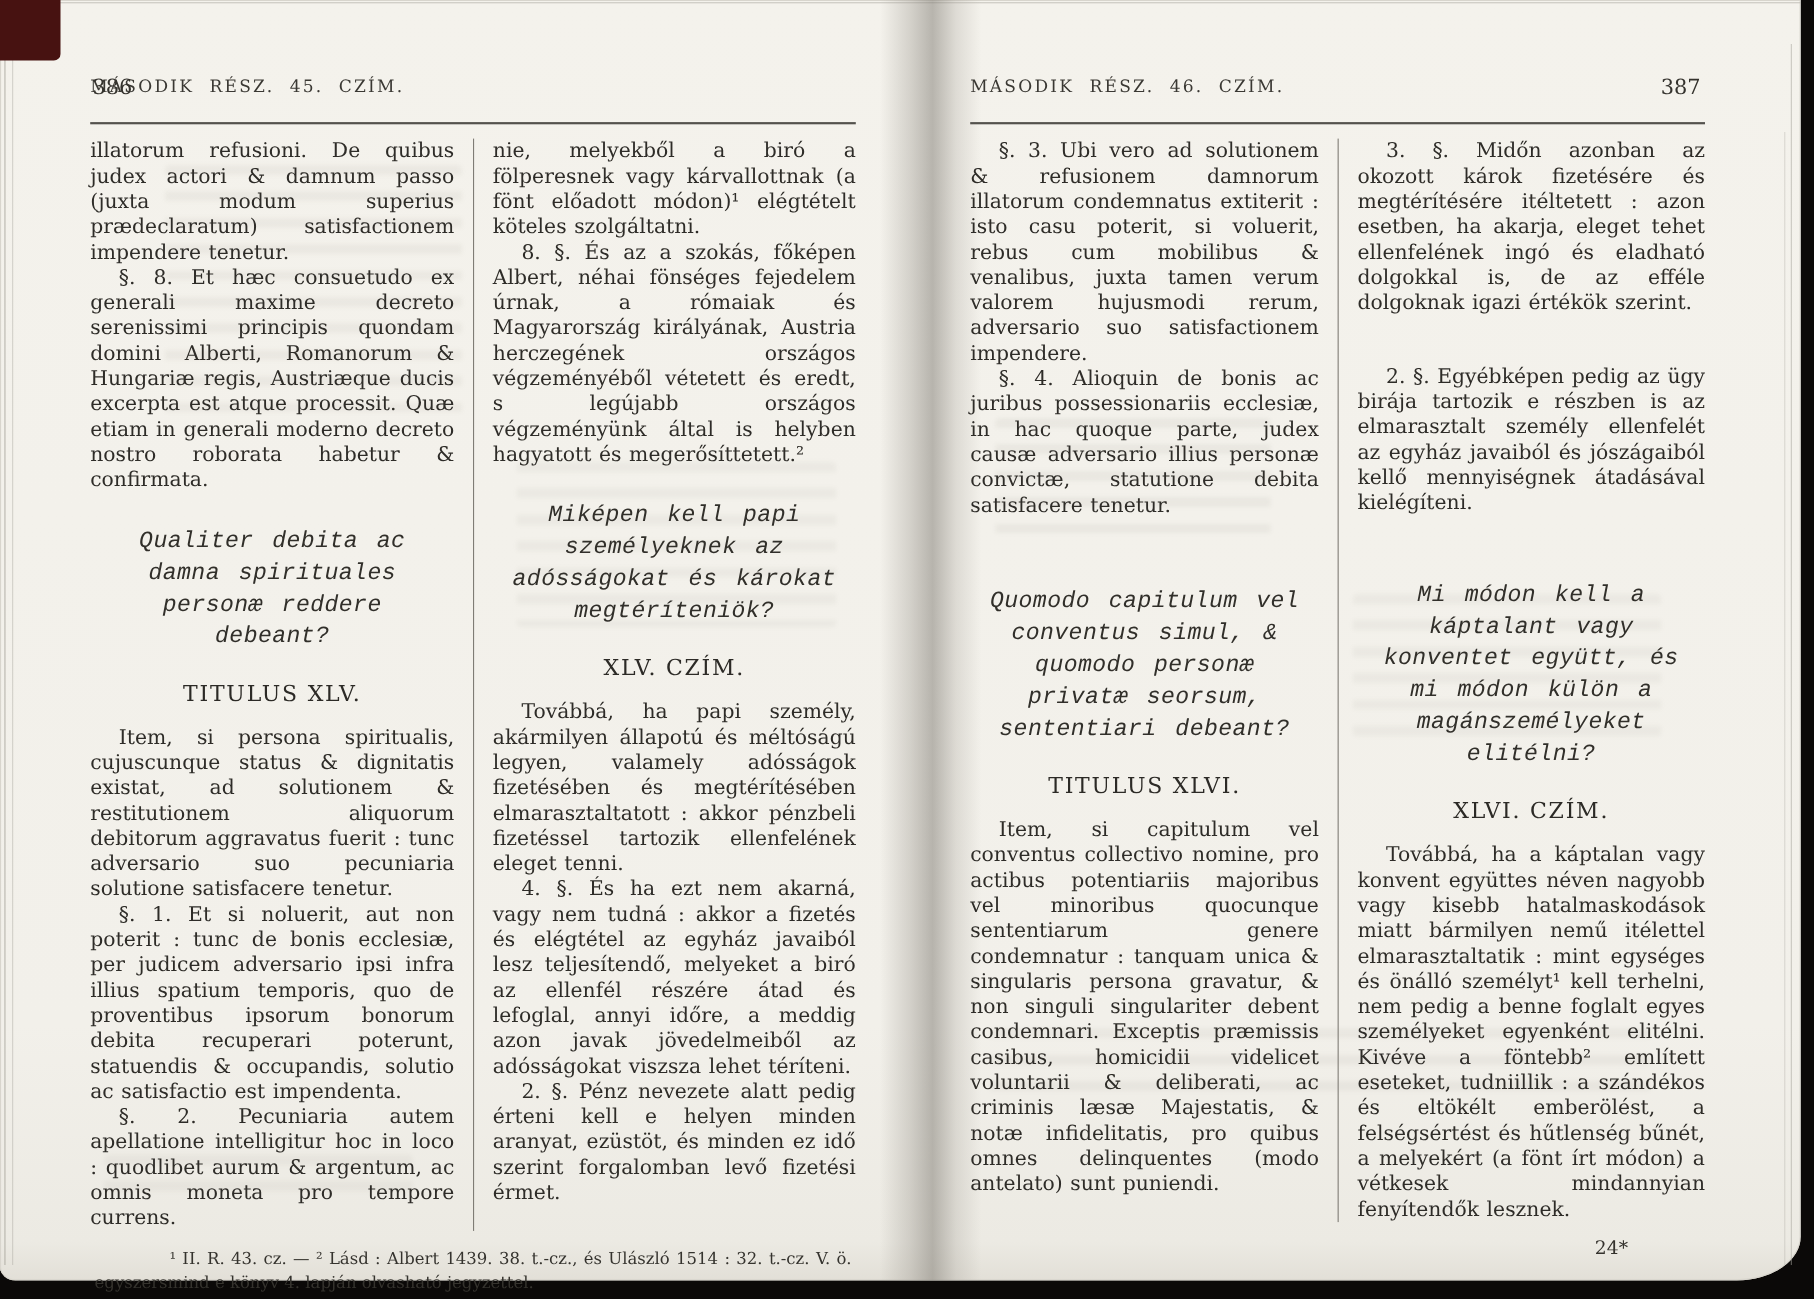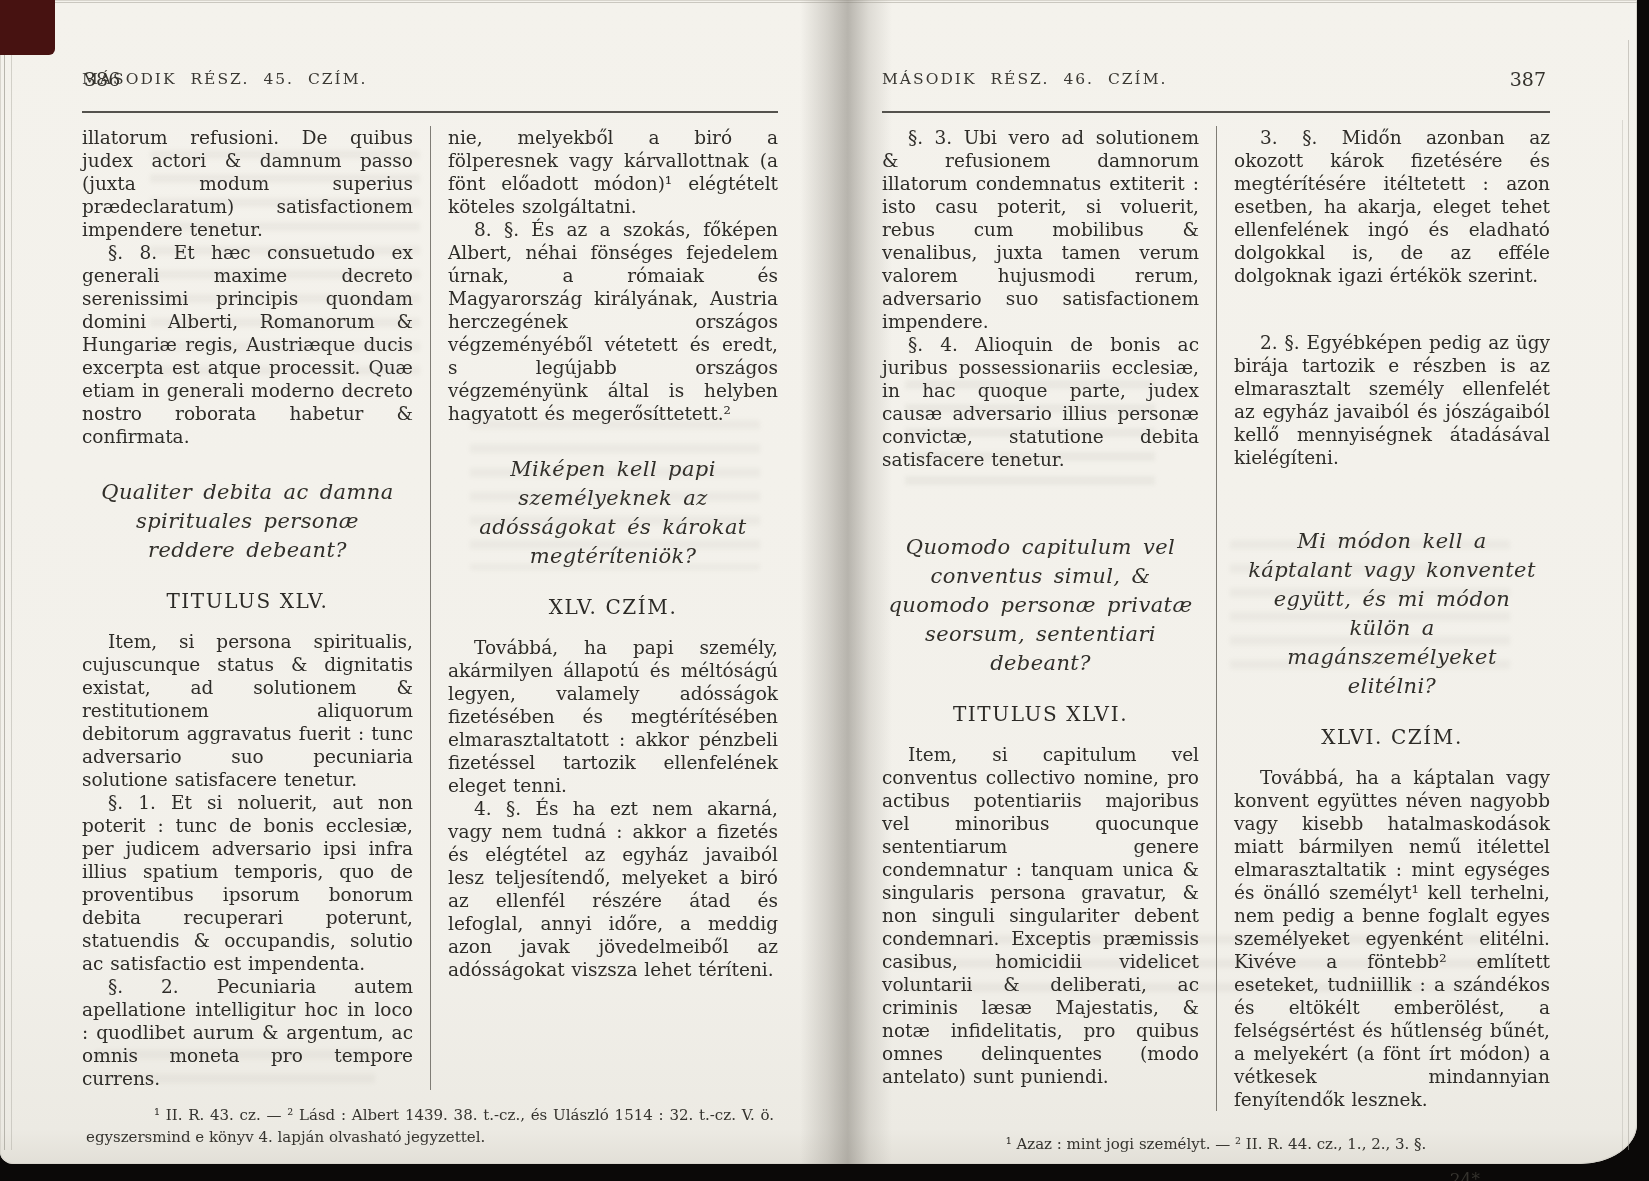--- a/index.html
+++ b/index.html
@@ -63,21 +63,21 @@
   .col-b{padding-left:17px;border-left:1px solid #7f7c75;}
   .para{
     margin:0;text-align:justify;text-indent:26px;
     font-size:18.5px;line-height:23px;
     word-spacing:1px;
   }
   .no-indent{text-indent:0;}
   .chapter-question{
     margin:30px 6px 0;font-weight:normal;font-style:italic;
     text-align:center;font-size:21px;line-height:29px;
-    letter-spacing:.4px;word-spacing:4px;color:#312f2a;
+    letter-spacing:.4px;word-spacing:4px;color:#312f2a;font-family:Liberation Mono, monospace;
   }
   .mt-lg{margin-top:62px;}
   .mt-xl{margin-top:58px;}
   .gap-top{margin-top:44px;}
   .titulus{
     margin:24px 0 17px;font-weight:normal;text-align:center;
     font-size:20px;letter-spacing:1.6px;color:#2c2a26;
   }
   
   .footnote{
@@ -141,20 +141,21 @@
           <p class="para">§. 2. Pecuniaria autem apellatione intelligitur hoc in loco : quodlibet aurum &amp; argentum, ac omnis moneta pro tempore currens.</p>
         </div>
 
         <div class="col col-b">
           <p class="para no-indent">nie, melyekből a biró a fölperesnek vagy kárvallottnak (a fönt előadott módon)¹ elégtételt köteles szolgáltatni.</p>
           <p class="para">8. §. És az a szokás, főképen Albert, néhai fönséges fejedelem úrnak, a rómaiak és Magyarország királyának, Austria herczegének országos végzeményéből vétetett és eredt, s legújabb országos végzeményünk által is helyben hagyatott és megerősíttetett.²</p>
           <h3 class="chapter-question">Miképen kell papi személyeknek az adósságokat és károkat megtéríteniök?</h3>
           <h4 class="titulus">XLV. CZÍM.</h4>
           <p class="para">Továbbá, ha papi személy, akármilyen állapotú és méltóságú legyen, valamely adósságok fizetésében és megtérítésében elmarasztaltatott : akkor pénzbeli fizetéssel tartozik ellenfelének eleget tenni.</p>
           <p class="para">4. §. És ha ezt nem akarná, vagy nem tudná : akkor a fizetés és elégtétel az egyház javaiból lesz teljesítendő, melyeket a biró az ellenfél részére átad és lefoglal, annyi időre, a meddig azon javak jövedelmeiből az adósságokat viszsza lehet téríteni.</p>
+          <p class="para">2. §. Pénz nevezete alatt pedig érteni kell e helyen minden aranyat, ezüstöt, és minden ez idő szerint forgalomban levő fizetési érmet.</p>
         </div>
       </div>
 
       <p class="footnote">¹ II. R. 43. cz. — ² Lásd : Albert 1439. 38. t.-cz., és Ulászló 1514 : 32. t.-cz. V. ö. egyszersmind e könyv 4. lapján olvasható jegyzettel.</p>
     </section>
 
     <section class="page page-right">
       <header class="page-header">
         <span class="running-title">MÁSODIK RÉSZ. 46. CZÍM.</span>
         <span class="page-number pn-right">387</span>
@@ -172,19 +173,18 @@
 
         <div class="col col-b">
           <p class="para">3. §. Midőn azonban az okozott károk fizetésére és megtérítésére itéltetett : azon esetben, ha akarja, eleget tehet ellenfelének ingó és eladható dolgokkal is, de az efféle dolgoknak igazi értékök szerint.</p>
           <p class="para gap-top">2. §. Egyébképen pedig az ügy birája tartozik e részben is az elmarasztalt személy ellenfelét az egyház javaiból és jószágaiból kellő mennyiségnek átadásával kielégíteni.</p>
           <h3 class="chapter-question mt-xl">Mi módon kell a káptalant vagy konventet együtt, és mi módon külön a magánszemélyeket elitélni?</h3>
           <h4 class="titulus">XLVI. CZÍM.</h4>
           <p class="para">Továbbá, ha a káptalan vagy konvent együttes néven nagyobb vagy kisebb hatalmaskodások miatt bármilyen nemű itélettel elmarasztaltatik : mint egységes és önálló személyt¹ kell terhelni, nem pedig a benne foglalt egyes személyeket egyenként elitélni. Kivéve a föntebb² említett eseteket, tudniillik : a szándékos és eltökélt emberölést, a felségsértést és hűtlenség bűnét, a melyekért (a fönt írt módon) a vétkesek mindannyian fenyítendők lesznek.</p>
         </div>
       </div>
 
-      <p class="footnote footnote-center">¹ Azaz : mint jogi személyt. — ² II. R. 44. cz., 1., 2., 3. §.</p>
       <p class="signature-mark">24*</p>
     </section>
 
     <div class="corner-mark"></div>
   </div>
 </div>
 
 </body></html>

